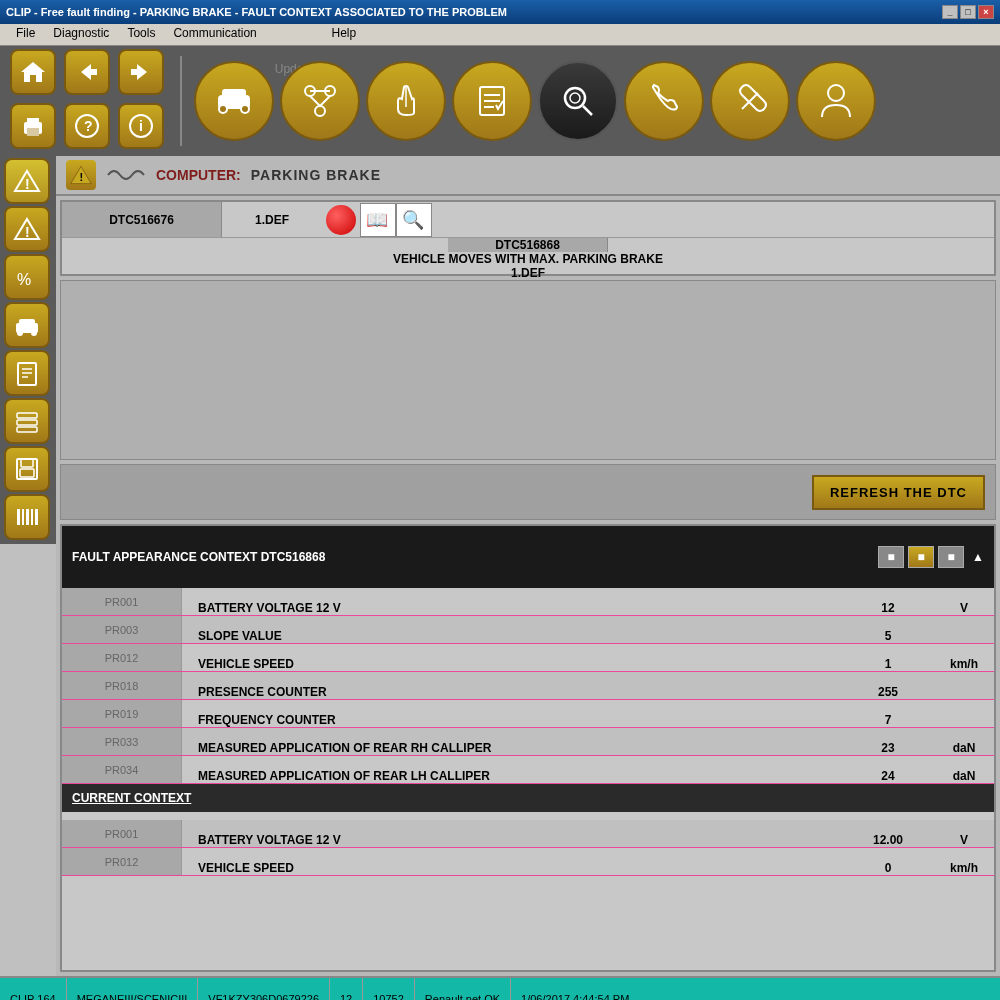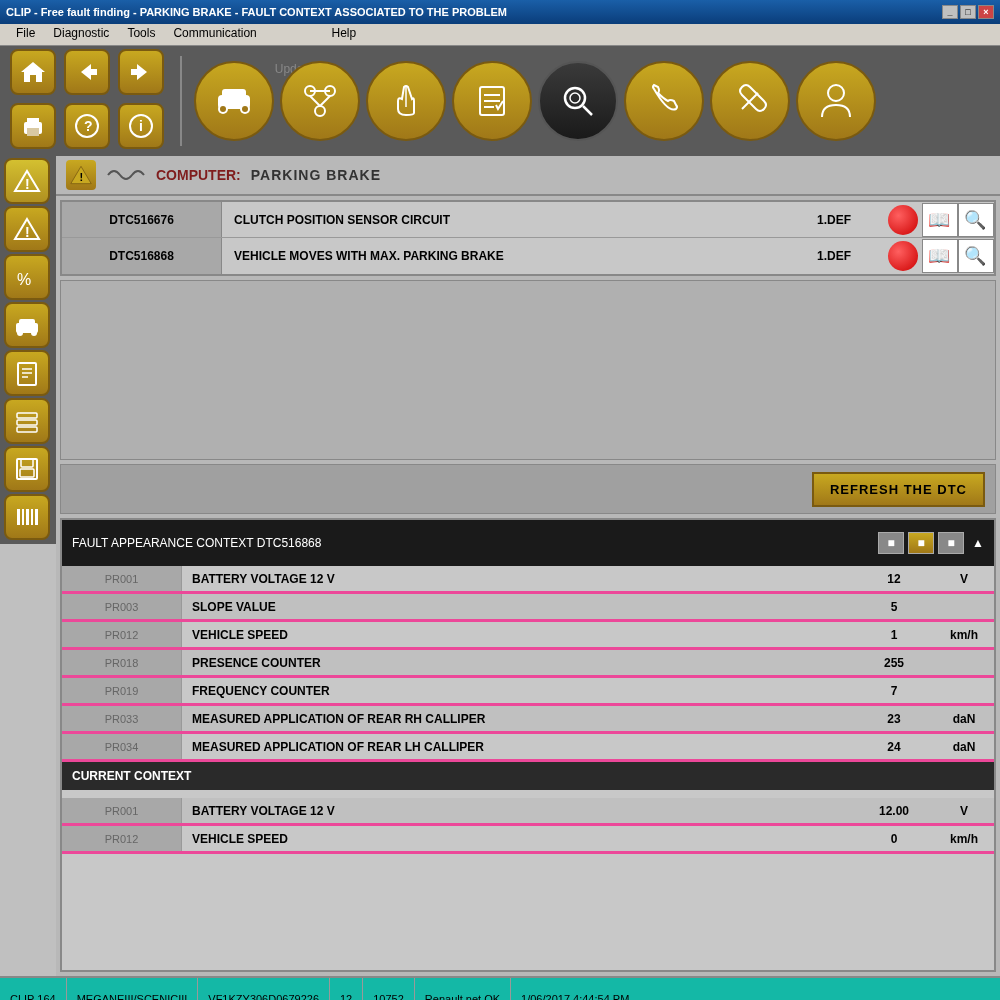--- a/index.html
+++ b/index.html
@@ -127,21 +127,21 @@
       background: #c8c8c8;
       border: 2px solid #888;
       flex: 0 0 auto;
     }
     .dtc-row {
       display: flex;
       align-items: center;
       height: 36px;
       border-bottom: 1px solid #999;
     }
-    .dtc-row:last-child { border-bottom: none; }
+    .dtc-row:last-child { border-bottom: none; flex-direction: column; }
     .dtc-code {
       width: 160px;
       background: #a8a8a8;
       height: 100%;
       display: flex; align-items: center; justify-content: center;
       font-weight: bold; font-size: 12px;
       border-right: 1px solid #888;
       text-align: right;
     }
     .dtc-desc {
@@ -165,21 +165,21 @@
       width: 36px; height: 34px;
       background: white;
       border: 1px solid #888;
       display: flex; align-items: center; justify-content: center;
       cursor: pointer; font-size: 18px;
     }
 
     
     #refresh-area {
       background: #a0a0a0;
-      height: 50px;
+      height: 56px;
       display: flex;
       align-items: center;
       justify-content: flex-end;
       padding: 0 10px;
       border: 1px solid #888;
     }
     #refresh-btn {
       background: linear-gradient(to bottom, #c8a820, #a07818);
       color: black;
       border: 2px solid #7a5a10;
@@ -195,23 +195,23 @@
       background: #c8c8c8;
       border: 2px solid #888;
       flex: 1;
       display: flex;
       flex-direction: column;
       overflow: hidden;
     }
     #fault-context-header {
       background: #1a1a1a;
       color: white;
-      padding: 12px 10px;
+      padding: 20px 10px;
       font-size: 12px;
-      font-weight: normal;
+      font-weight: bold;
       display: flex;
       align-items: center;
       justify-content: space-between;
     }
     .context-tabs {
       display: flex; gap: 4px;
     }
     .context-tab {
       width: 26px; height: 22px;
       background: #888;
@@ -222,24 +222,25 @@
     .context-tab.active {
       background: linear-gradient(to bottom, #c8a820, #a07818);
     }
 
     .context-table {
       flex: 1;
       overflow-y: auto;
     }
     .context-row {
       display: flex;
-      align-items: center;
+      align-items: flex-end;
       height: 28px;
-      border-bottom: 3px solid #ec4899;
+      border-bottom: 1px solid #ec4899;
       background: #c8c8c8;
+      gap: 6px;
     }
     .context-row:nth-child(even) { background: #c0c0c0; }
     .context-pr {
       width: 120px;
       background: #a8a8a8;
       height: 100%;
       display: flex; align-items: center; justify-content: center;
       font-size: 11px; color: #666;
       border-right: 1px solid #999;
     }
@@ -264,20 +265,21 @@
 
     .section-header-row {
       background: #2a2a2a;
       color: white;
       height: 28px;
       display: flex;
       align-items: center;
       padding: 0 10px;
       font-size: 12px;
       font-weight: bold;
+      text-decoration: underline;
     }
 
     
     #status-bar {
       background: #14b8a6;
       height: 44px;
       display: flex;
       align-items: center;
       border-top: 2px solid #888;
       font-size: 11px;
@@ -517,21 +519,20 @@
   </div>
   <span style="font-size:14px;font-weight:bold;color:#7f1d1d;">COMPUTER:</span>
   <span style="font-size:14px;font-weight:bold;color:#333;letter-spacing:1px;">PARKING BRAKE</span>
 </div>
 
 <div id="main-content" style="margin-left:56px; height: calc(1000px - 22px - 22px - 110px - 40px - 26px);">
 
   <div id="dtc-table">
     <div class="dtc-row">
       <div class="dtc-code">DTC516676</div>
-      <div class="dtc-desc">CLUTCH POSITION SENSOR CIRCUIT</div>
       <div class="dtc-status">1.DEF</div>
       <div class="dtc-indicator"></div>
       <div class="dtc-book-btn">📖</div>
       <div class="dtc-zoom-btn">🔍</div>
     </div>
     <div class="dtc-row">
       <div class="dtc-code">DTC516868</div>
       <div class="dtc-desc">VEHICLE MOVES WITH MAX. PARKING BRAKE</div>
       <div class="dtc-status">1.DEF</div>
       <div class="dtc-indicator dtc-indicator-empty"></div>

